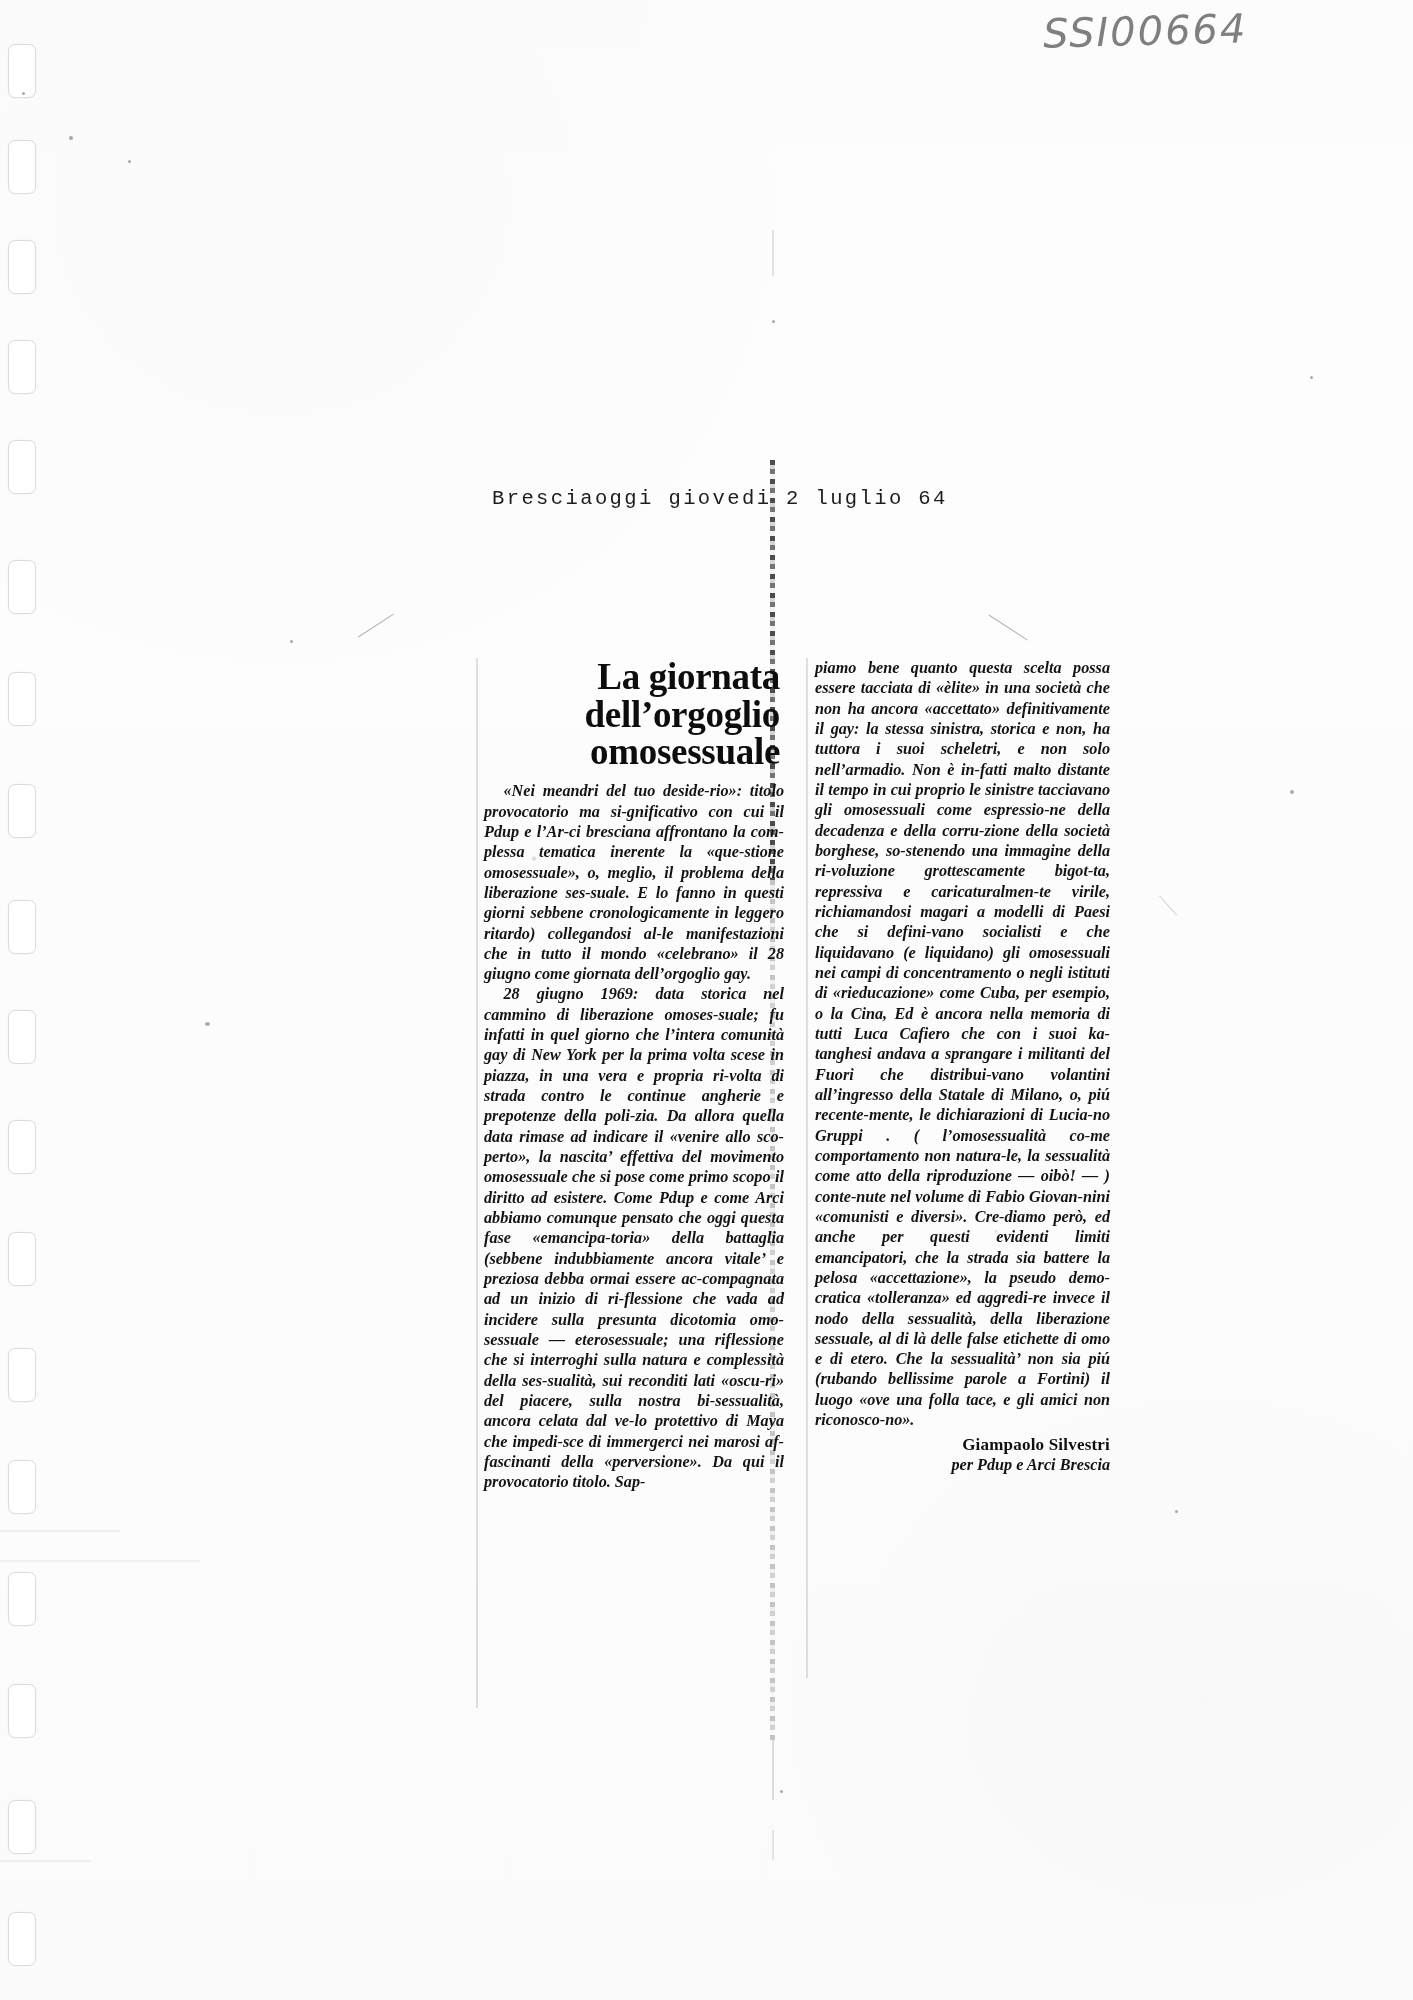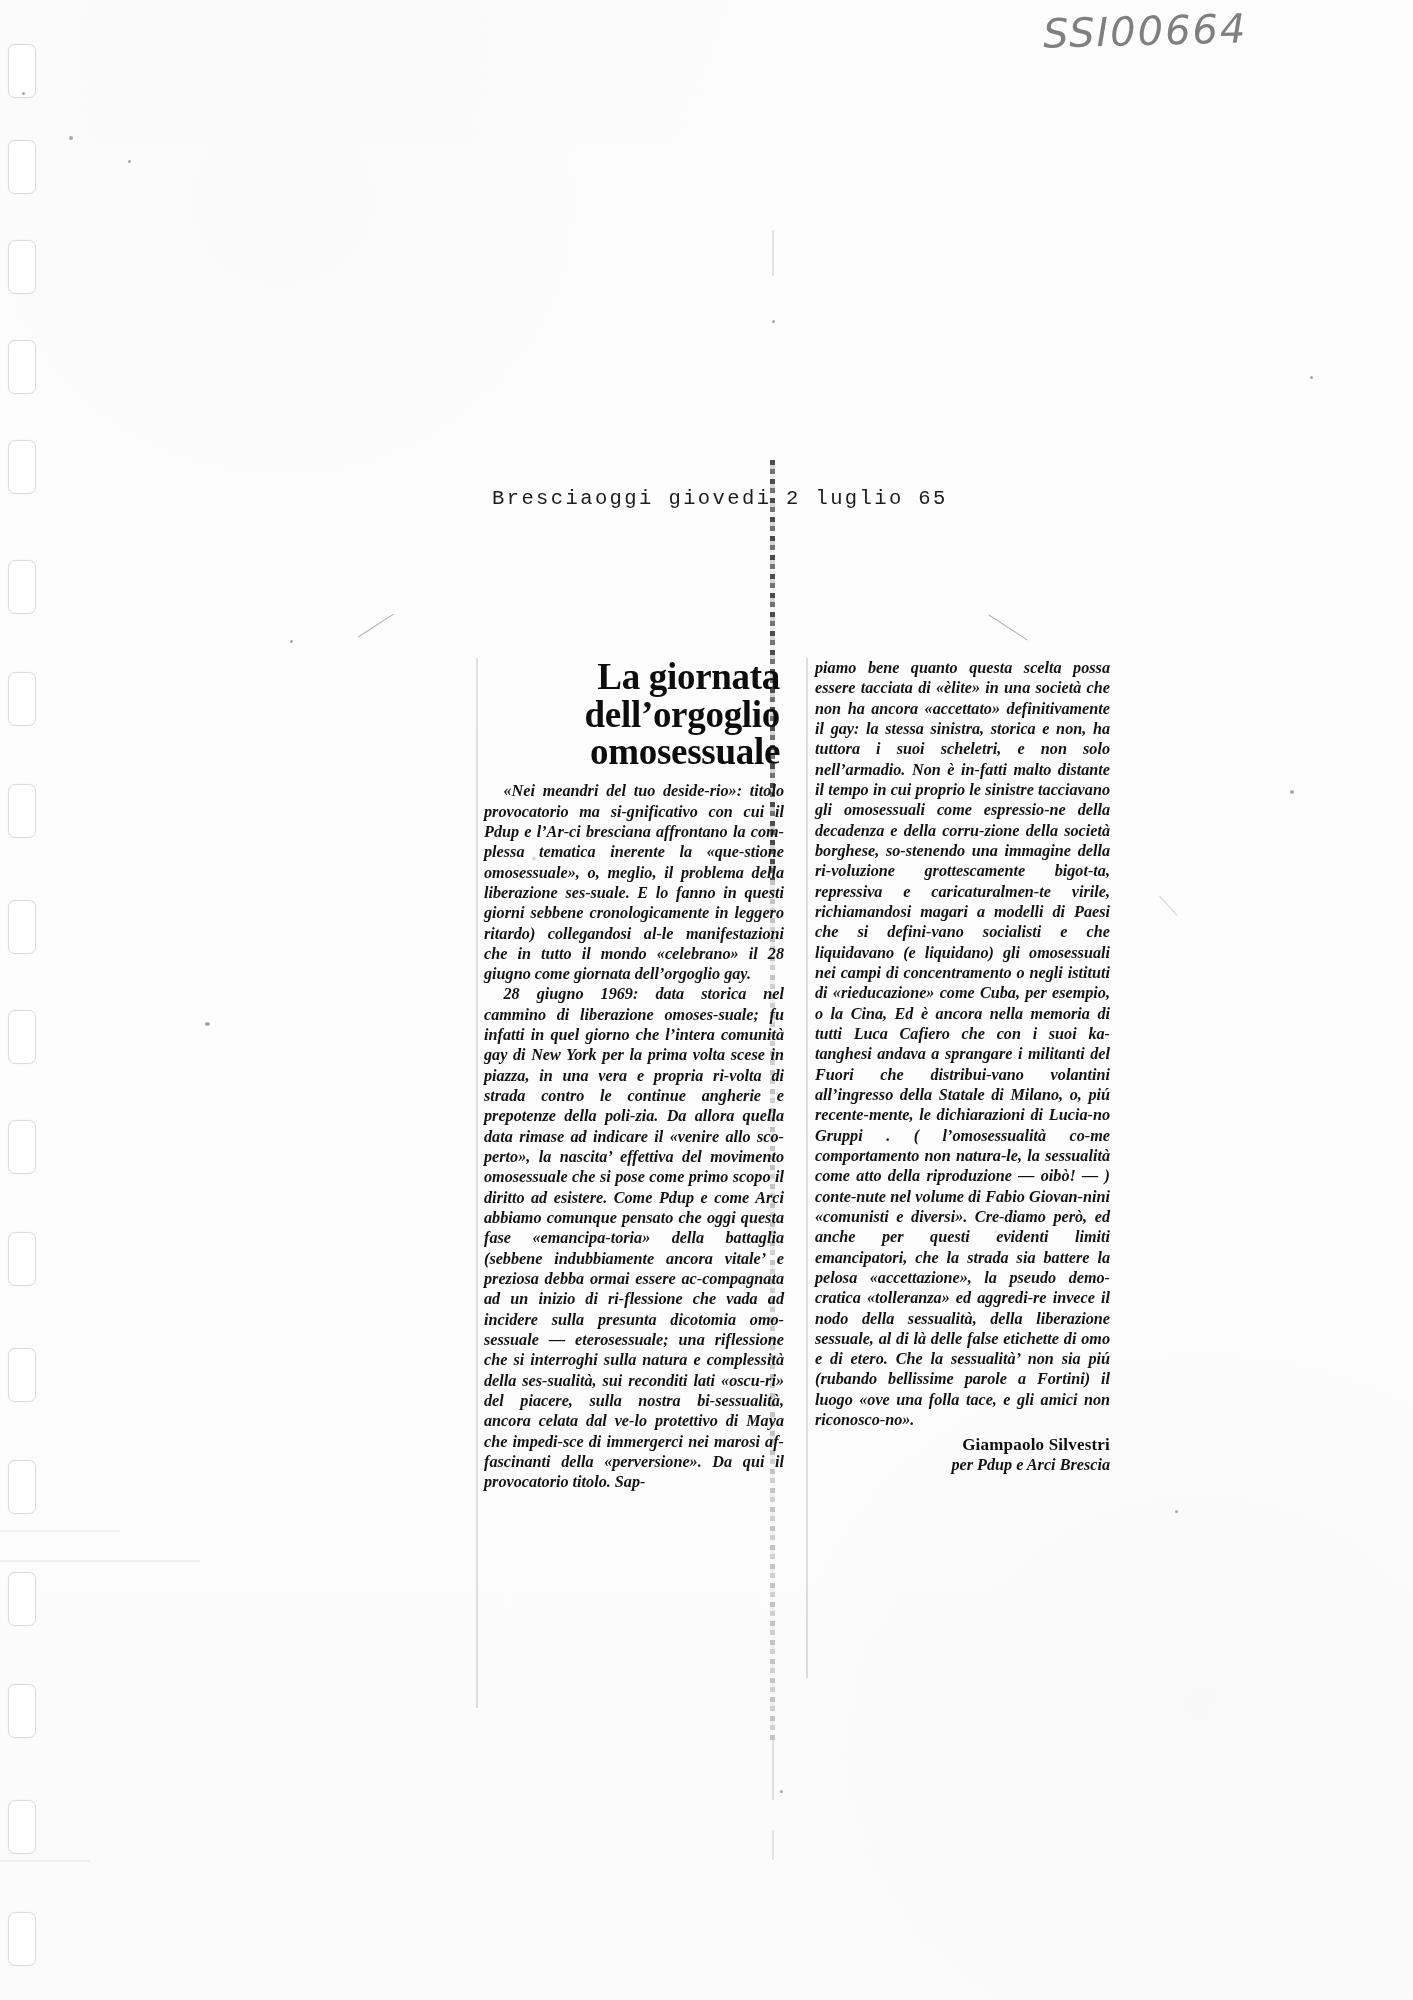--- a/index.html
+++ b/index.html
@@ -252,21 +252,21 @@
 
   <div class="scratch" style="left:355px; top:625px; width:42px; height:1.4px; transform:rotate(-33deg);"></div>
   <div class="scratch" style="left:985px; top:627px; width:46px; height:1.4px; transform:rotate(33deg);"></div>
   <div class="scratch" style="left:1155px;top:905px; width:26px; height:1.2px; transform:rotate(48deg); opacity:.5;"></div>
   <div class="scratch" style="left:772px; top:230px; width:1.6px; height:46px; opacity:.35;"></div>
   <div class="scratch" style="left:772px; top:1740px; width:1.6px; height:60px; opacity:.4;"></div>
   <div class="scratch" style="left:772px; top:1830px; width:1.6px; height:30px; opacity:.3;"></div>
 
   <div class="handwriting">SSI00664</div>
 
-  <div class="typed-header">Bresciaoggi giovedi 2 luglio 65</div>
+  <div class="typed-header">Bresciaoggi giovedi 2 luglio 64</div>
 
   <div class="clipping">
 
     <div class="fold-seam upper"></div>
     <div class="fold-seam lower"></div>
 
     <div class="col-rule" style="left:6px;  top:28px;  height:1050px; opacity:.45;"></div>
     <div class="col-rule" style="left:336px;top:28px;  height:1020px; opacity:.45;"></div>
 
     <div class="col col-left">

